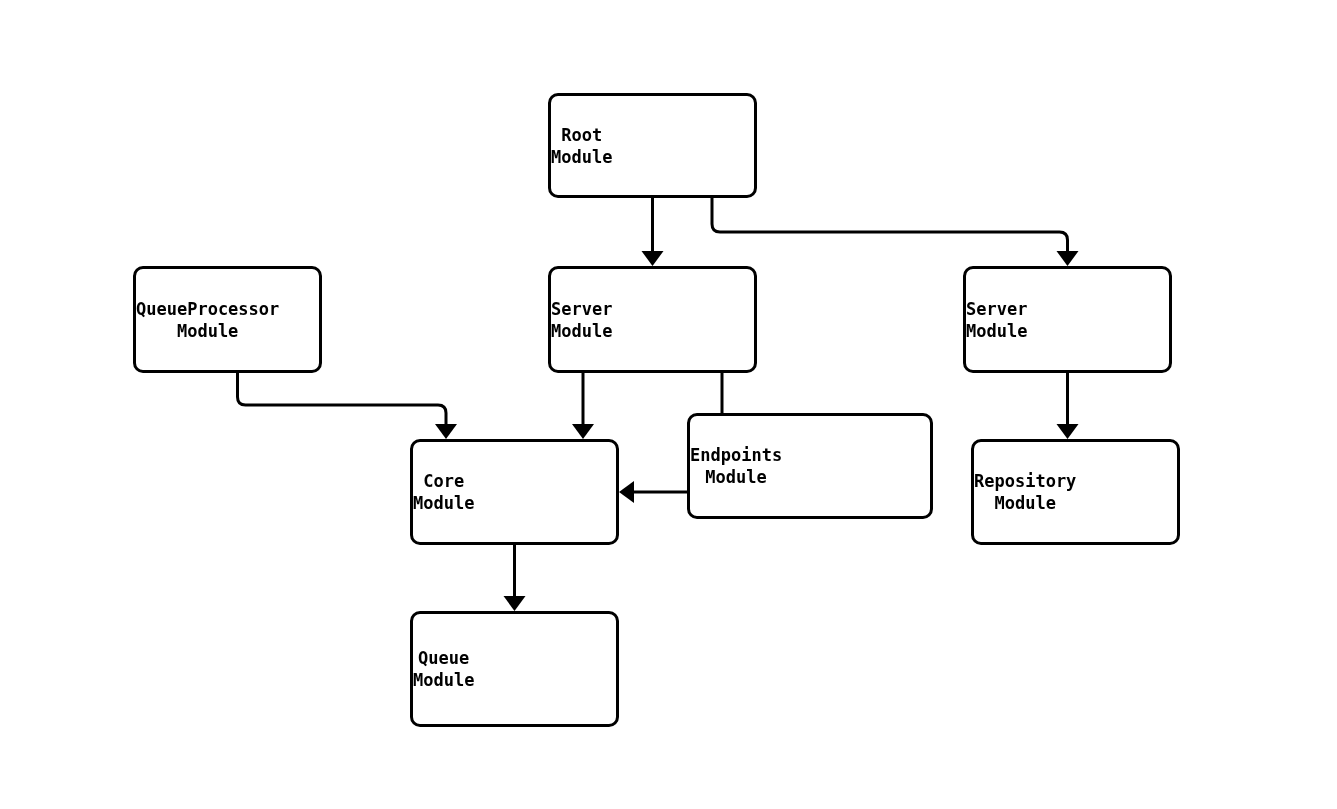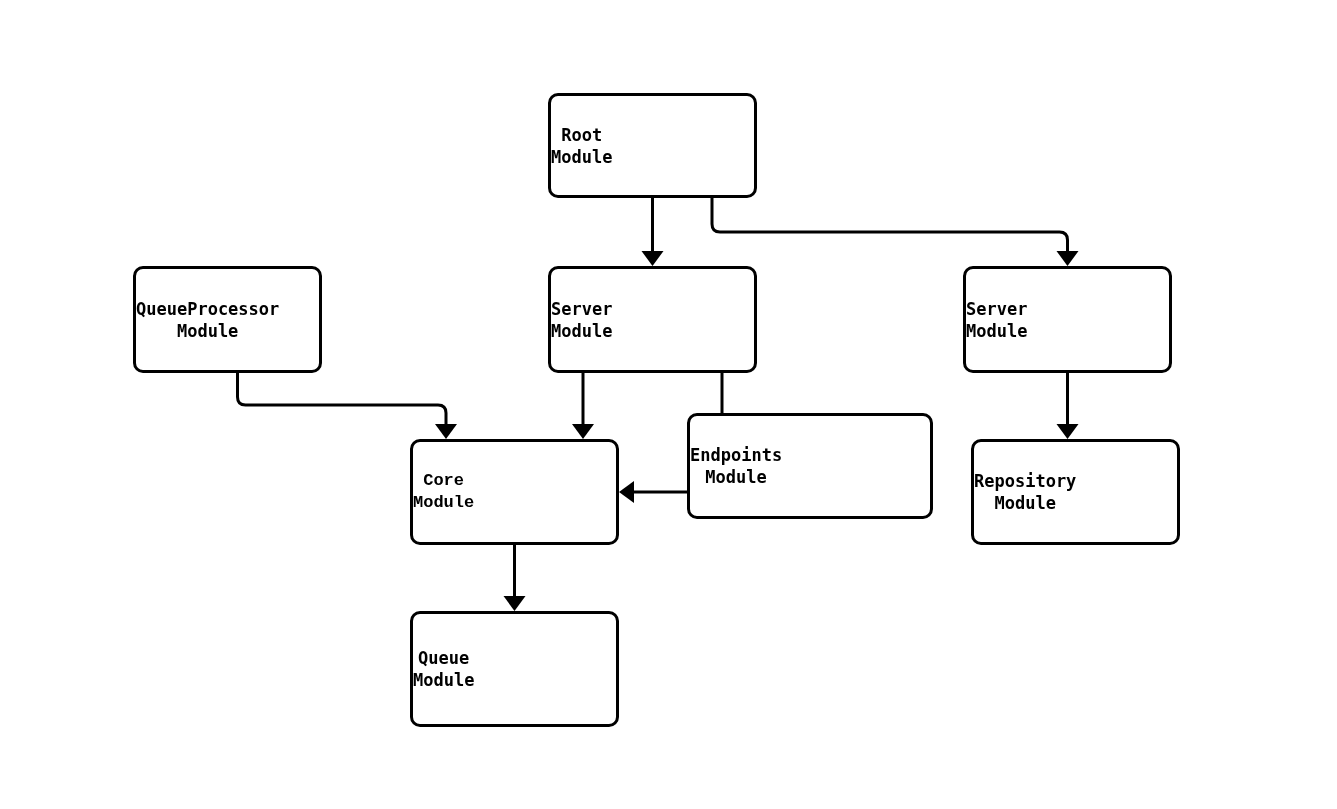--- a/index.html
+++ b/index.html
@@ -49,21 +49,21 @@
     color: #000000;
   }
   .node .label {
     white-space: pre-line;
   }
   
   .node-root          { left: 548px;  top: 93px;  width: 209px; height: 105px; }
   .node-queueprocessor{ left: 133px;  top: 266px; width: 189px; height: 107px; }
   .node-server        { left: 548px;  top: 266px; width: 209px; height: 107px; }
   .node-global        { left: 963px;  top: 266px; width: 209px; height: 107px; }
-  .node-core          { left: 410px;  top: 439px; width: 209px; height: 106px; font-family: Liberation Mono, monospace; }
+  .node-core          { left: 410px;  top: 439px; width: 209px; height: 106px; }
   .node-endpoints     { left: 687px;  top: 413px; width: 246px; height: 106px; }
   .node-repository    { left: 963px;  top: 439px; width: 209px; height: 106px; margin-left: 8px; }
   .node-queue         { left: 410px;  top: 611px; width: 209px; height: 116px; }
 </style>
 </head>
 <body>
 
 <div class="canvas">
 
   <svg class="edges-layer" viewBox="0 0 1337 809" xmlns="http://www.w3.org/2000/svg">

